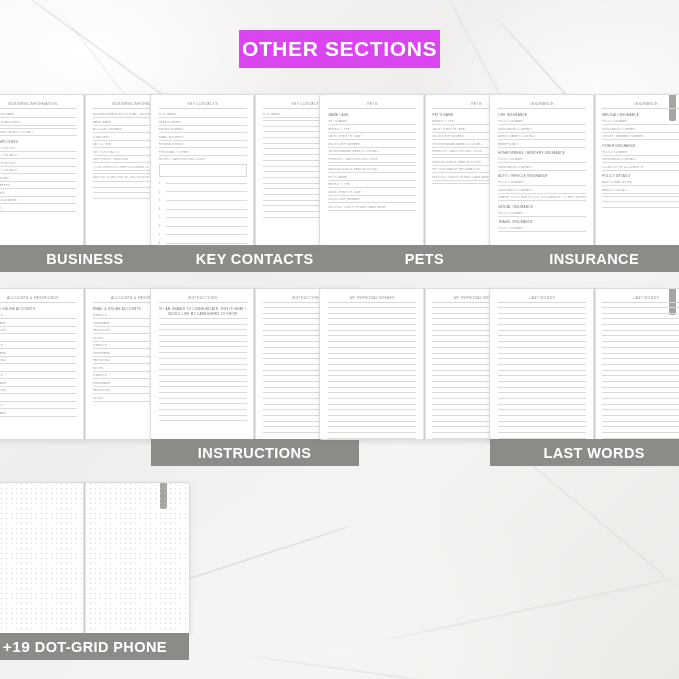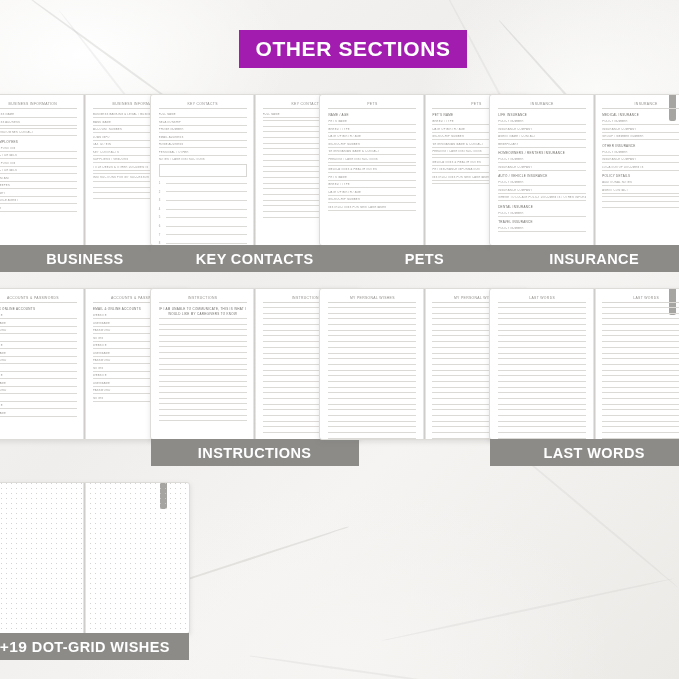--- a/index.html
+++ b/index.html
@@ -16,22 +16,22 @@
     background:
       radial-gradient(ellipse 340px 200px at 12% 8%, #ffffff 0%, rgba(255,255,255,0) 62%),
       radial-gradient(ellipse 300px 220px at 88% 14%, #fbfbfa 0%, rgba(251,251,250,0) 60%),
       radial-gradient(ellipse 420px 260px at 50% 96%, #f6f5f3 0%, rgba(246,245,243,0) 65%),
       linear-gradient(135deg,#f7f6f4 0%,#efeeec 38%,#f5f4f2 62%,#eceae7 100%);
   }
   .vein{position:absolute;background:rgba(150,148,145,.20);transform-origin:0 0;border-radius:50%;}
   .vein.soft{background:rgba(165,163,160,.13);}
   
   #title-banner{
-    position:absolute;left:239px;top:30px;width:228px;height:38px;
-    background:#a21caf;
+    position:absolute;left:239px;top:30px;width:201px;height:38px;
+    background:#d946ef;
     display:flex;align-items:center;justify-content:center;
     z-index:5;
   }
   #title-banner span{
     color:#ffffff;font-size:21px;font-weight:bold;letter-spacing:.6px;
   }
   
   #grid{
     position:absolute;left:0;top:92px;width:679px;
     display:grid;
@@ -715,17 +715,17 @@
       <div class="bookmark"></div>
       <div class="page left">
         <div class="dotgrid"></div>
       </div>
       <div class="page right">
         <div class="dotgrid"></div>
       </div>
       <div class="spine"></div>
     </div>
     <div class="caption">
-      <span class="small"><b class="cnt">+19</b><span> DOT-GRID WISHES</span></span>
+      <span class="small"><b class="cnt">+19</b><span> DOT-GRID PHONE</span></span>
     </div>
   </div>
 
 </div>
 
 </body></html>

